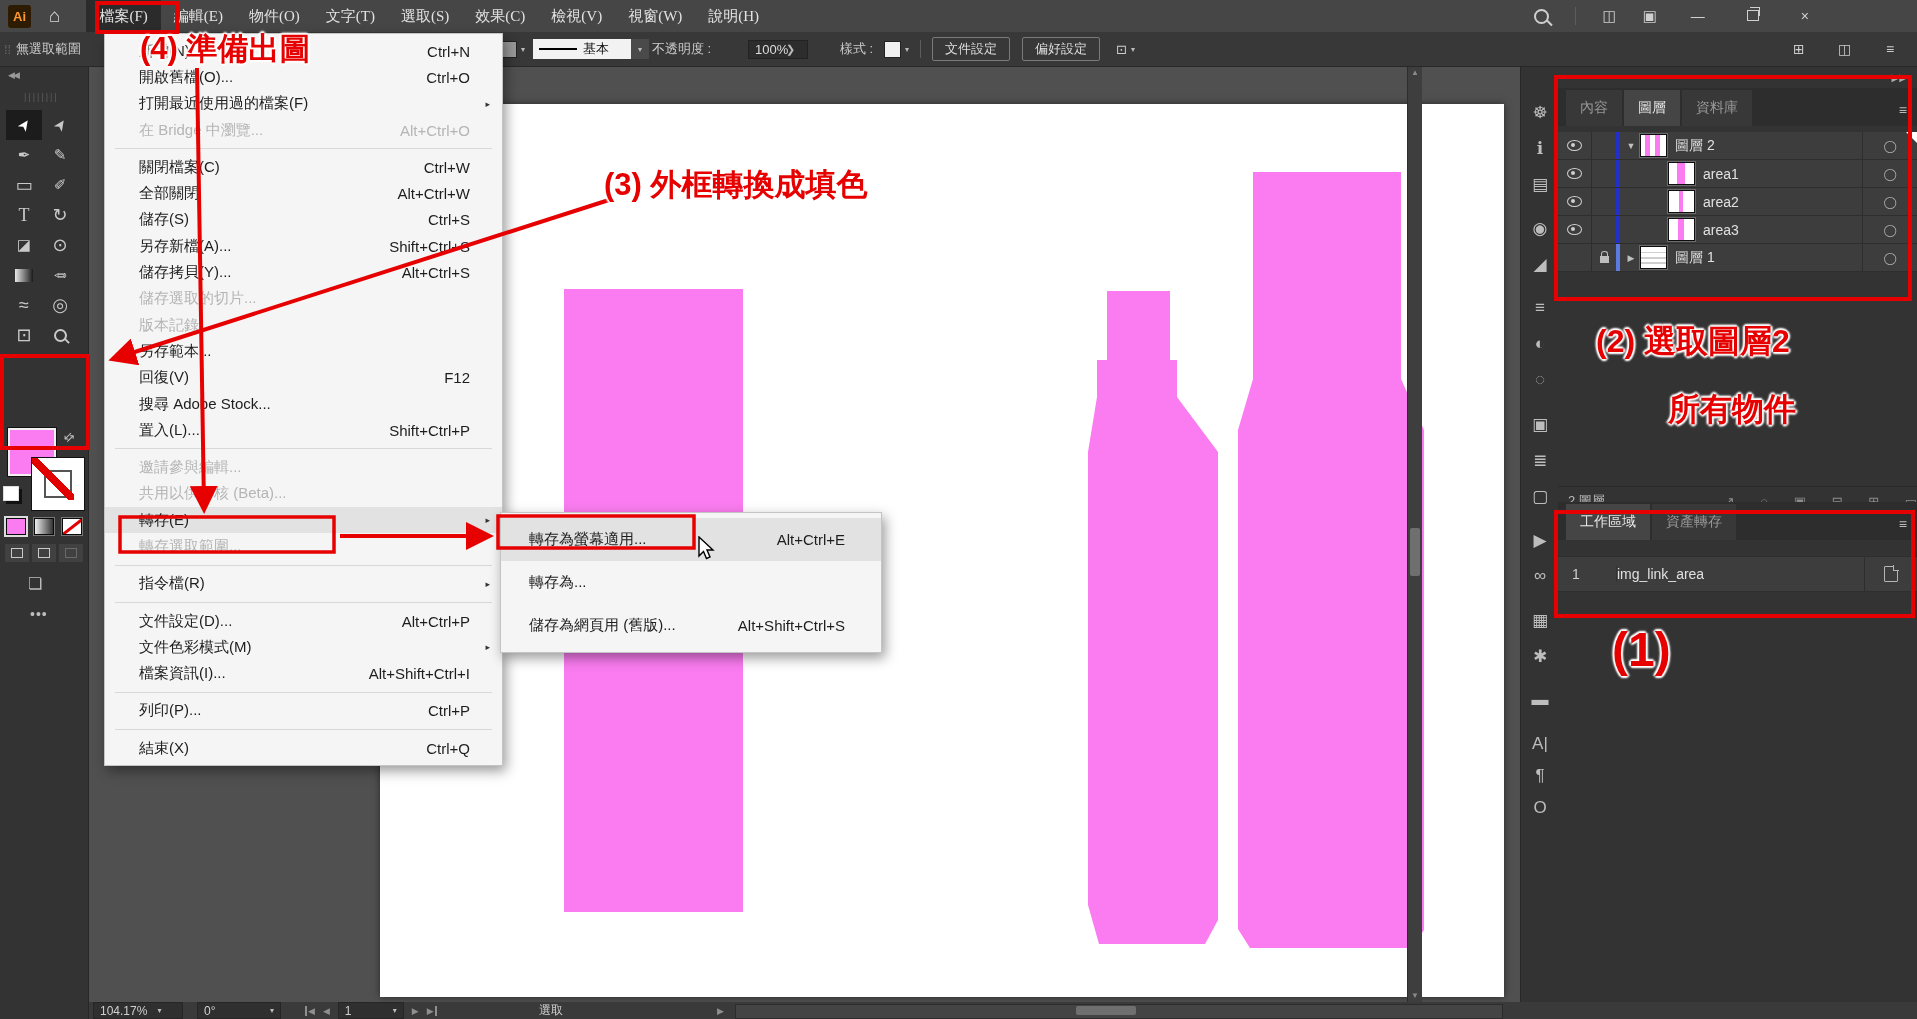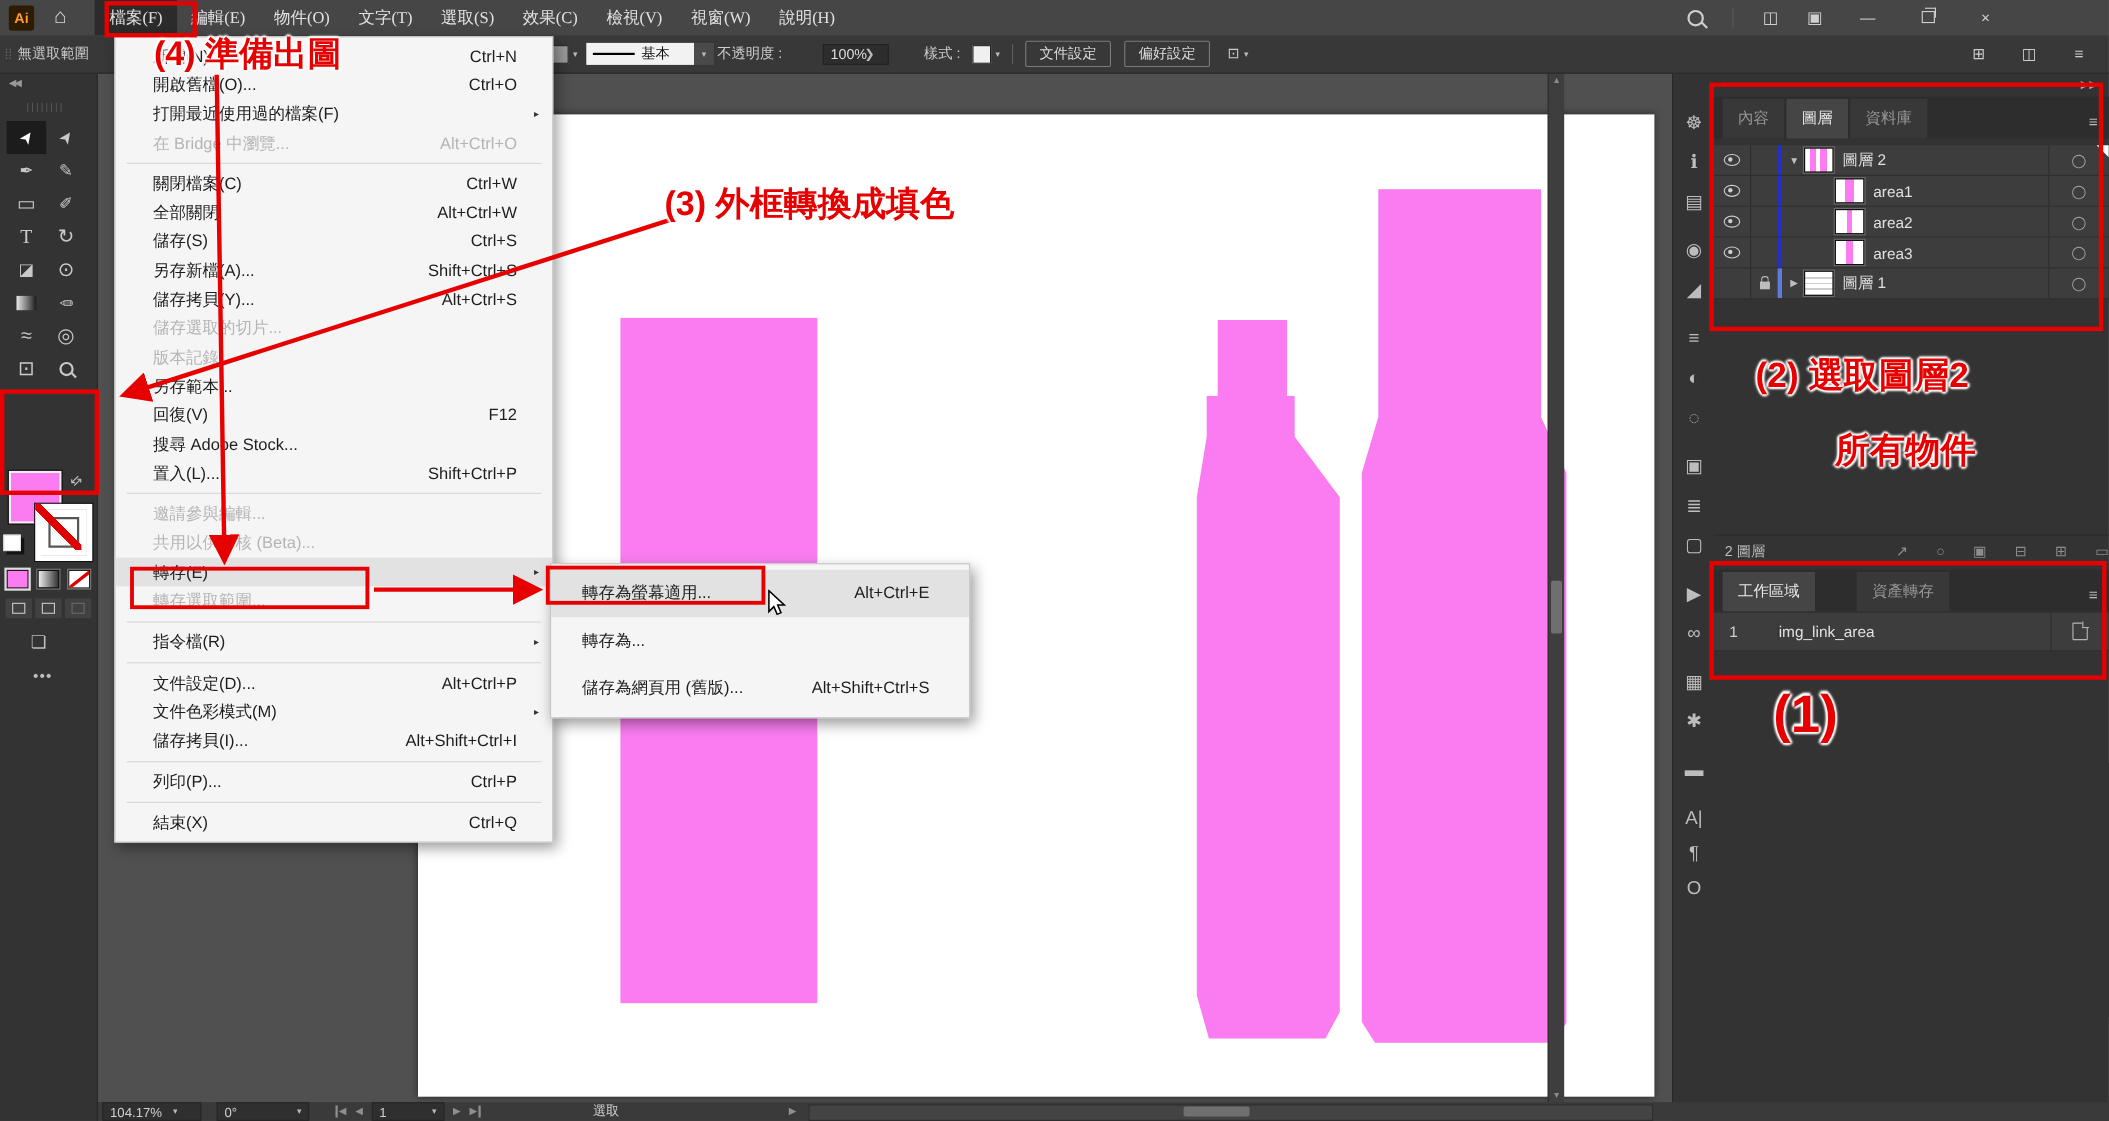--- a/index.html
+++ b/index.html
@@ -473,21 +473,21 @@
 
   <span class="fic"><span>▣</span></span>
 
   <span class="fic"><span>⊟</span></span>
 
   <span class="fic"><span>⊞</span></span>
 
   <span class="fic"><span>▭</span></span>
 </span>
   </div>
-  <div class="tabbar" style="top:452px;gap:36px;">
+  <div class="tabbar" style="top:436px;">
     <span class="ptab on" style="margin-left:8px;">工作區域</span>
     <span class="ptab">資產轉存</span>
     <span class="pmenu">≡</span>
   </div>
   <div id="abrow">
     <span class="num">1</span>
     <span class="nm">img_link_area</span>
     <span class="pgcol">
         <span class="page"></span>
       </span>
@@ -685,21 +685,21 @@
     <span class="mi-arrow"></span>
   </div>
 
   <div class="mi">
     <span class="mi-label">文件色彩模式(M)</span>
     <span class="mi-short"></span>
     <span class="mi-arrow">▸</span>
   </div>
 
   <div class="mi">
-    <span class="mi-label">儲存拷貝(I)...</span>
+    <span class="mi-label">檔案資訊(I)...</span>
     <span class="mi-short">Alt+Shift+Ctrl+I</span>
     <span class="mi-arrow"></span>
   </div>
 
   <div class="mi sep">
     
     
     
   </div>
 

